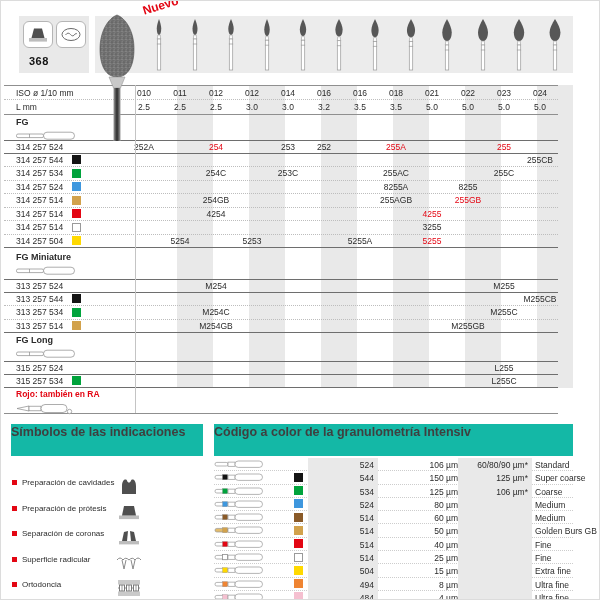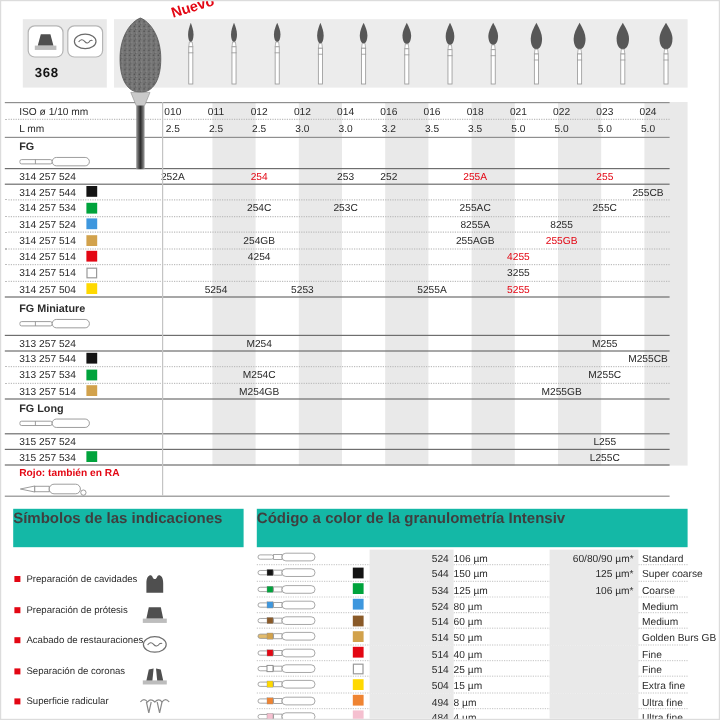--- a/index.html
+++ b/index.html
@@ -43,21 +43,21 @@
   .blk-title{background:#14b8a6;font-weight:bold;font-size:12.5px;color:#3f3f3f;height:32px;line-height:16px;white-space:nowrap}
   #symbol-items{margin-top:19px}
   .sym-item{position:relative;height:25.6px}
   .sym-bullet{position:absolute;left:1px;top:5px;width:5px;height:5px;background:#e30613}
   .sym-label{position:absolute;left:11px;top:3px;font-size:8px;white-space:nowrap}
   .sym-icon{position:absolute;left:105px;top:1px}
   #legend-rows{margin-top:2px}
   .leg-row{display:grid;grid-template-columns:52px 28px 14px 70px 80px 74px 41px;height:13.3px;align-items:center;font-size:8.5px;border-bottom:1px dotted #cdcdcd}
   .leg-row:last-child{border-bottom:1px solid #9a9a9a}
   .lg-code,.lg-alt{background:#e9e9e9;height:100%;display:flex;align-items:center;justify-content:flex-end;padding-right:4px;white-space:nowrap}
-  .lg-grit{text-align:left;padding-right:0;white-space:nowrap}
+  .lg-grit{text-align:right;padding-right:0;white-space:nowrap}
   .lg-label{padding-left:3px;white-space:nowrap;overflow:visible}
   .lg-sq{width:9px;height:9px}
 </style>
 </head>
 <body>
 
 <div id="page">
 
   <div class="abs" id="top-band"></div>
 
@@ -468,28 +468,20 @@
         <div class="sym-item">
           <span class="sym-bullet"></span>
           <span class="sym-label">Preparación de prótesis</span>
           <span class="sym-icon"><svg width="26" height="20" viewBox="0 0 26 20">
               <rect x="3" y="13.5" width="20" height="3.6" fill="#bdbdbd"></rect>
               <polygon points="8,4 18,4 20,13.5 6,13.5" fill="#4f4f4f"></polygon>
             </svg></span>
         </div>
         <div class="sym-item">
           <span class="sym-bullet"></span>
-          <span class="sym-label">Acabado de restauraciones</span>
-          <span class="sym-icon"><svg width="26" height="20" viewBox="0 0 26 20">
-              <ellipse cx="13" cy="10" rx="9.5" ry="6.5" fill="#fff" stroke="#6f6f6f" stroke-width="1"></ellipse>
-              <path d="M7 10.5 Q9.5 7 12 10 T17 9.5 Q18.5 8.5 19 9.5" fill="none" stroke="#6f6f6f" stroke-width="0.9"></path>
-            </svg></span>
-        </div>
-        <div class="sym-item">
-          <span class="sym-bullet"></span>
           <span class="sym-label">Separación de coronas</span>
           <span class="sym-icon"><svg width="26" height="20" viewBox="0 0 26 20">
               <rect x="3" y="14" width="20" height="3.4" fill="#bdbdbd"></rect>
               <polygon points="6,14 11,14 12,4 8,5" fill="#4f4f4f"></polygon>
               <polygon points="15,14 20,14 18,5 14,4" fill="#4f4f4f"></polygon>
             </svg></span>
         </div>
         <div class="sym-item">
           <span class="sym-bullet"></span>
           <span class="sym-label">Superficie radicular</span>

